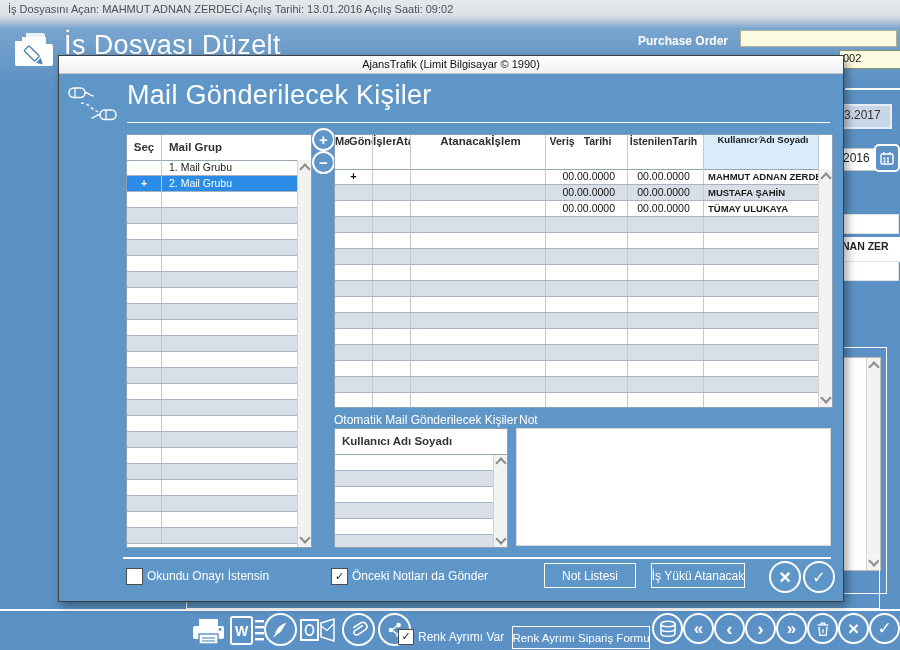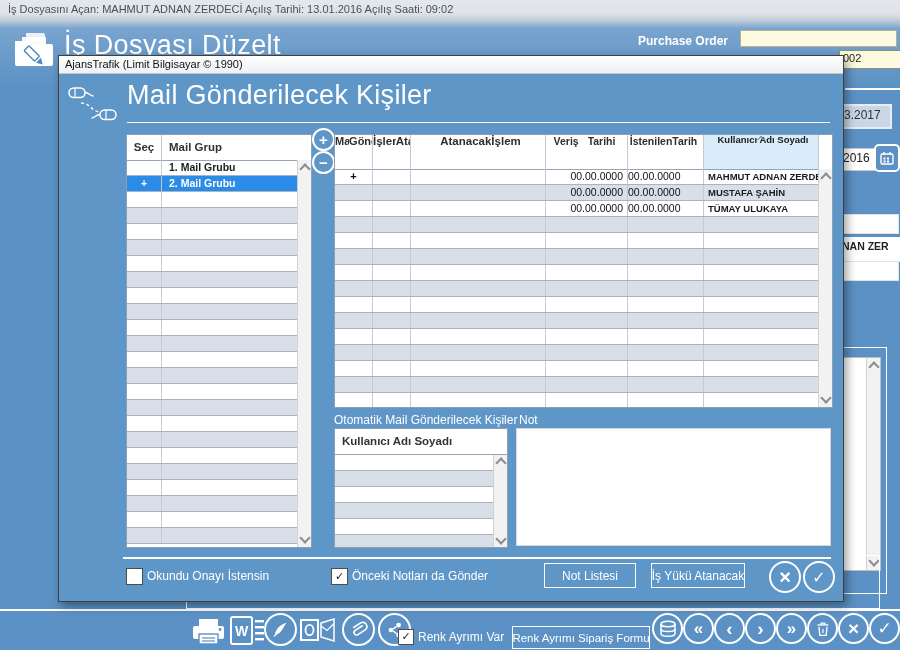--- a/index.html
+++ b/index.html
@@ -46,21 +46,21 @@
   .tb-label{font-size:12px;color:#fff;white-space:nowrap;}
   .tb-btn{border:1px solid #fff;color:#fff;font-size:11.5px;display:flex;align-items:center;
     justify-content:center;white-space:nowrap;}
   .cbbox{background:#fff;border:1px solid #4d4d4d;color:#1a1a1a;font-size:11px;font-weight:700;
     text-align:center;line-height:13px;}
 
   
   .modal{left:58px;top:55px;width:784px;height:545px;background:#5f96c8;border:1px solid #3f3f3f;
     box-shadow:3px 4px 9px rgba(0,0,0,.38);}
   .m-titlebar{left:0;top:0;width:100%;height:18px;background:linear-gradient(#fefefe,#eef0f2);
-    border-bottom:1px solid #c6c6c6;font-size:11px;color:#111;padding:2px 6px;box-sizing:border-box;white-space:nowrap;}
+    border-bottom:1px solid #c6c6c6;font-size:11px;color:#111;padding:2px 6px;box-sizing:border-box;white-space:nowrap;text-align:center;}
   .m-heading{left:68px;top:24px;font-size:27px;font-weight:300;color:#fff;letter-spacing:.3px;white-space:nowrap;}
   .m-underline{left:68px;top:66px;width:703px;height:1px;background:#fff;opacity:.95;}
   .mice-ico{left:8px;top:28px;}
 
   
   .tbl{background:#fff;overflow:hidden;}
   .vsb{position:absolute;right:0;width:13px;background:#f2f2f2;border-left:1px solid #d2d2d2;}
   .chev{position:absolute;width:6px;height:6px;border-left:2px solid #8d8d8d;border-top:2px solid #8d8d8d;}
   .chev-u{transform:rotate(45deg);}
   .chev-d{transform:rotate(225deg);}
@@ -69,21 +69,21 @@
   .mg-tbl{left:67px;top:78px;width:184px;height:412px;border:1px solid #8ba0b6;}
   .mg-head{height:25px;border-bottom:1px solid #97a4b2;display:flex;font-size:11.5px;font-weight:600;color:#333;}
   .mg-hc0{width:35px;text-align:center;padding-top:6px;border-right:1px solid #c2cad4;box-sizing:border-box;}
   .mg-hc1{flex:1;padding:6px 0 0 7px;}
   .mg-rows{position:absolute;left:0;top:25px;right:13px;bottom:0;overflow:hidden;}
   .mg-row{height:15px;border-bottom:1px solid #aab4c1;display:flex;font-size:10.5px;color:#1c1c1c;}
   .mg-row.alt{background:#d9dfe8;}
   .mg-row.sel{background:#2a8ce6;color:#fff;}
   .mg-c0{width:35px;text-align:center;border-right:1px solid #c2cad4;box-sizing:border-box;
     font-weight:700;line-height:15px;}
-  .mg-c1{flex:1;padding-left:7px;font-weight:700;line-height:15px;white-space:nowrap;overflow:hidden;}
+  .mg-c1{flex:1;padding-left:7px;font-weight:400;line-height:15px;white-space:nowrap;overflow:hidden;}
   .mg-sb{top:25px;bottom:0;}
 
   
   .pm{width:19px;height:19px;font-size:15px;font-weight:700;line-height:1;}
 
   
   .rc-tbl{left:275px;top:78px;width:497px;height:272px;border:1px solid #8ba0b6;}
   .rc-head{height:34px;border-bottom:1px solid #97a4b2;display:flex;font-size:11.5px;font-weight:600;color:#2f2f2f;}
   .rc-hc{box-sizing:border-box;border-right:1px solid #c2cad4;display:flex;flex-direction:row;
     justify-content:center;line-height:1.15;position:relative;}
@@ -93,22 +93,22 @@
   .rc-hc.sorted{background:#d9ecfa;}
   .sortchev{position:absolute;top:2px;left:50%;margin-left:-3px;width:5px;height:5px;
     border-left:1.5px solid #7d8c9a;border-top:1.5px solid #7d8c9a;transform:rotate(45deg);}
   .rc-rows{position:absolute;left:0;top:34px;right:13px;bottom:0;overflow:hidden;}
   .rc-row{height:15px;border-bottom:1px solid #aab4c1;display:flex;color:#111;}
   .rc-row.alt{background:#d9dfe8;}
   .rc-c{box-sizing:border-box;border-right:1px solid #c2cad4;line-height:15px;white-space:nowrap;overflow:hidden;}
   .rc-c0{width:38px;text-align:center;font-size:11px;font-weight:700;}
   .rc-c1{width:38px;}
   .rc-c2{width:135px;}
-  .rc-c3{width:82px;text-align:right;padding-right:4px;font-size:10.5px;gap:9px;}
-  .rc-c4{width:76px;text-align:left;padding-right:4px;font-size:10.5px;}
+  .rc-c3{width:82px;text-align:right;padding-right:12px;font-size:10.5px;gap:9px;}
+  .rc-c4{width:76px;text-align:center;padding-right:4px;font-size:10.5px;}
   .rc-c5{width:115px;padding-left:4px;font-size:9.5px;font-weight:700;color:#1a1a1a;}
   .rc-sb{top:34px;bottom:0;}
 
   
   .sec-label{font-size:12px;color:#fff;white-space:nowrap;}
   .am-tbl{left:275px;top:372px;width:172px;height:118px;border:1px solid #8ba0b6;}
   .am-head{height:26px;border-bottom:1px solid #97a4b2;font-size:11.5px;font-weight:600;color:#333;
     padding:6px 0 0 7px;box-sizing:border-box;}
   .am-rows{position:absolute;left:0;top:26px;right:13px;bottom:0;overflow:hidden;}
   .am-row{height:15px;border-bottom:1px solid #aab4c1;}

